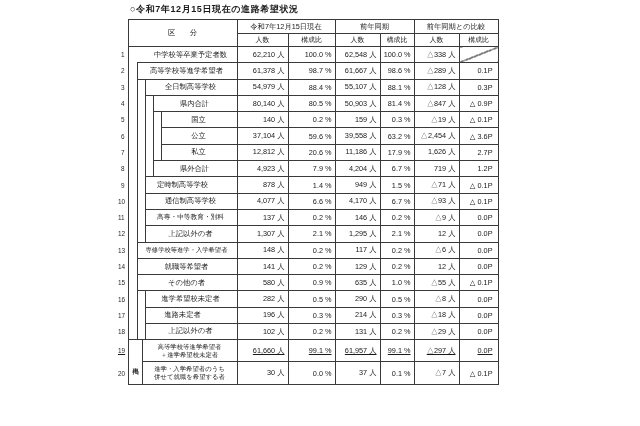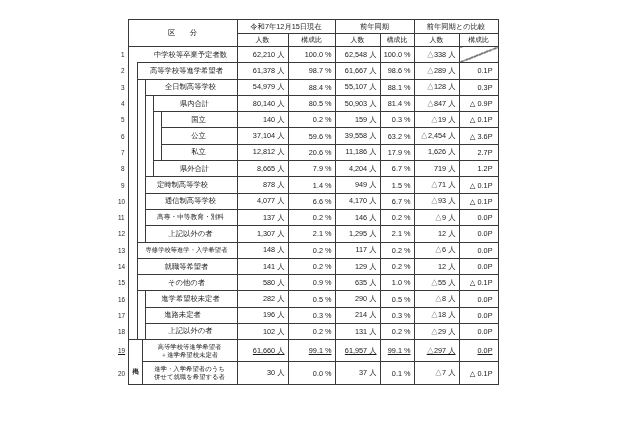--- a/index.html
+++ b/index.html
@@ -27,20 +27,21 @@
   .saikei{position:absolute;left:0;top:1px;width:13px;height:43px;display:flex;align-items:center;
           justify-content:center;writing-mode:vertical-rl;text-orientation:upright;font-size:6.6px;
           letter-spacing:1px;}
   .diag{background:linear-gradient(to bottom right,transparent calc(50% - 0.6px),#4a4a4a calc(50% - 0.6px),#4a4a4a calc(50% + 0.6px),transparent calc(50% + 0.6px));}
   tr.hh1{height:14px;} tr.hh2{height:13px;} tr.dr{height:16.3px;} tr.r19{height:22px;text-decoration:underline;} tr.r20{height:23px;}
 </style>
 </head>
 <body>
 
 <div id="page">
+  <div id="title">○令和7年12月15日現在の進路希望状況</div>
 
   <div id="twrap">
   <table>
     <colgroup>
       <col style="width:10px">
           <col style="width:109px">
           <col style="width:51px">
           <col style="width:47px">
       <col style="width:45px">
           <col style="width:34px">
@@ -183,21 +184,21 @@
 
     <tr class="dr">
       <td class="num">8</td>
       <td class="lc">
               <i class="tl" style="left:24px"></i>
               <i class="vl" style="left:8px"></i>
               <i class="vl" style="left:16px"></i>
               <i class="vl" style="left:24px"></i>
               <b class="lt" style="left:24px">県外合計</b>
             </td>
-      <td class="b">8,665 人</td>
+      <td class="b">4,923 人</td>
       <td class="b">7.9 %</td>
       <td class="b">4,204 人</td>
       <td class="b">6.7 %</td>
       <td class="b">719 人</td>
       <td class="b pp">1.2P</td>
     </tr>
 
     <tr class="dr">
       <td class="num">9</td>
       <td class="lc">

